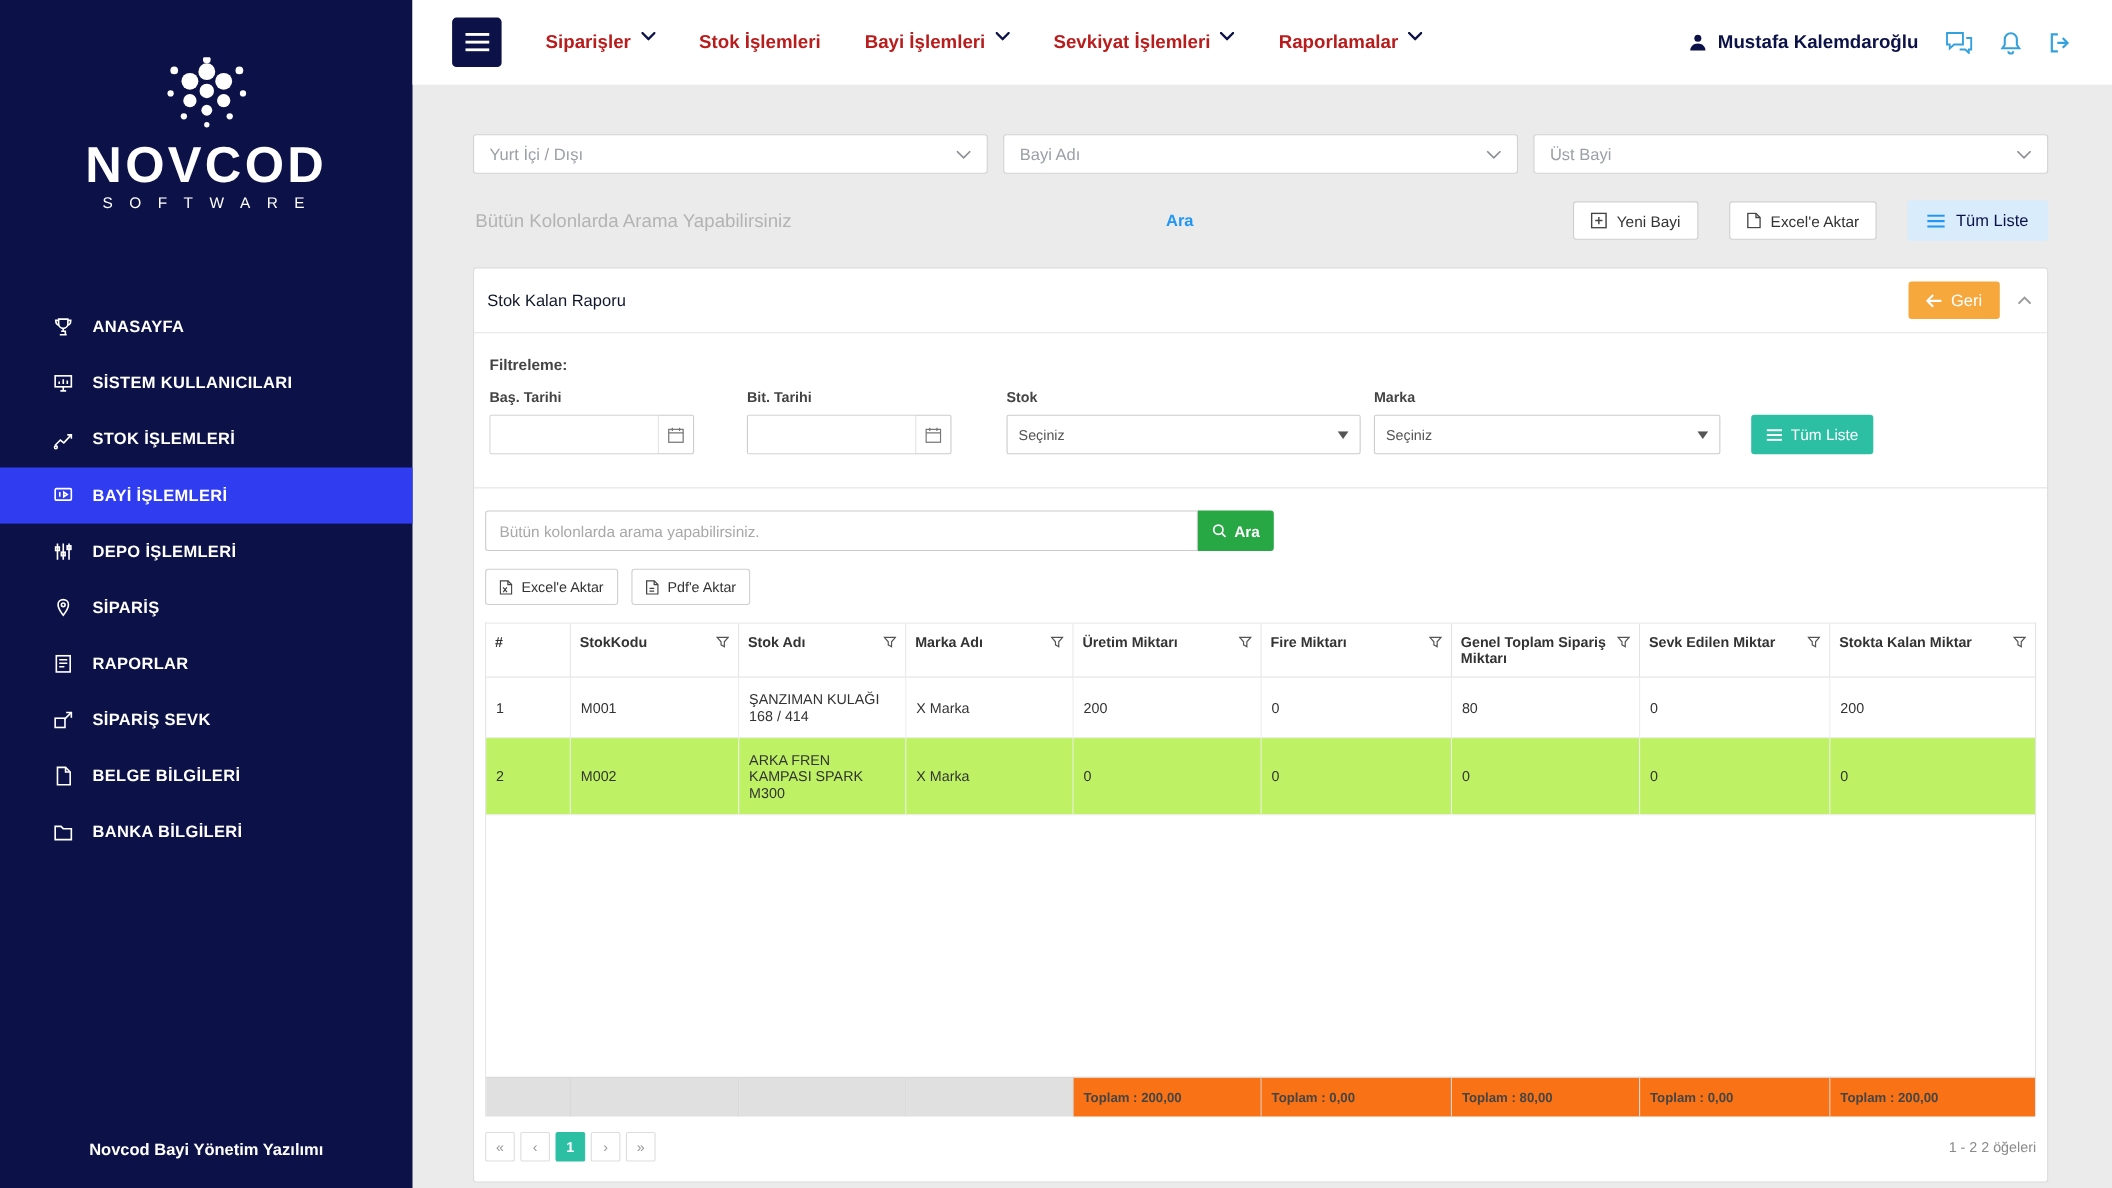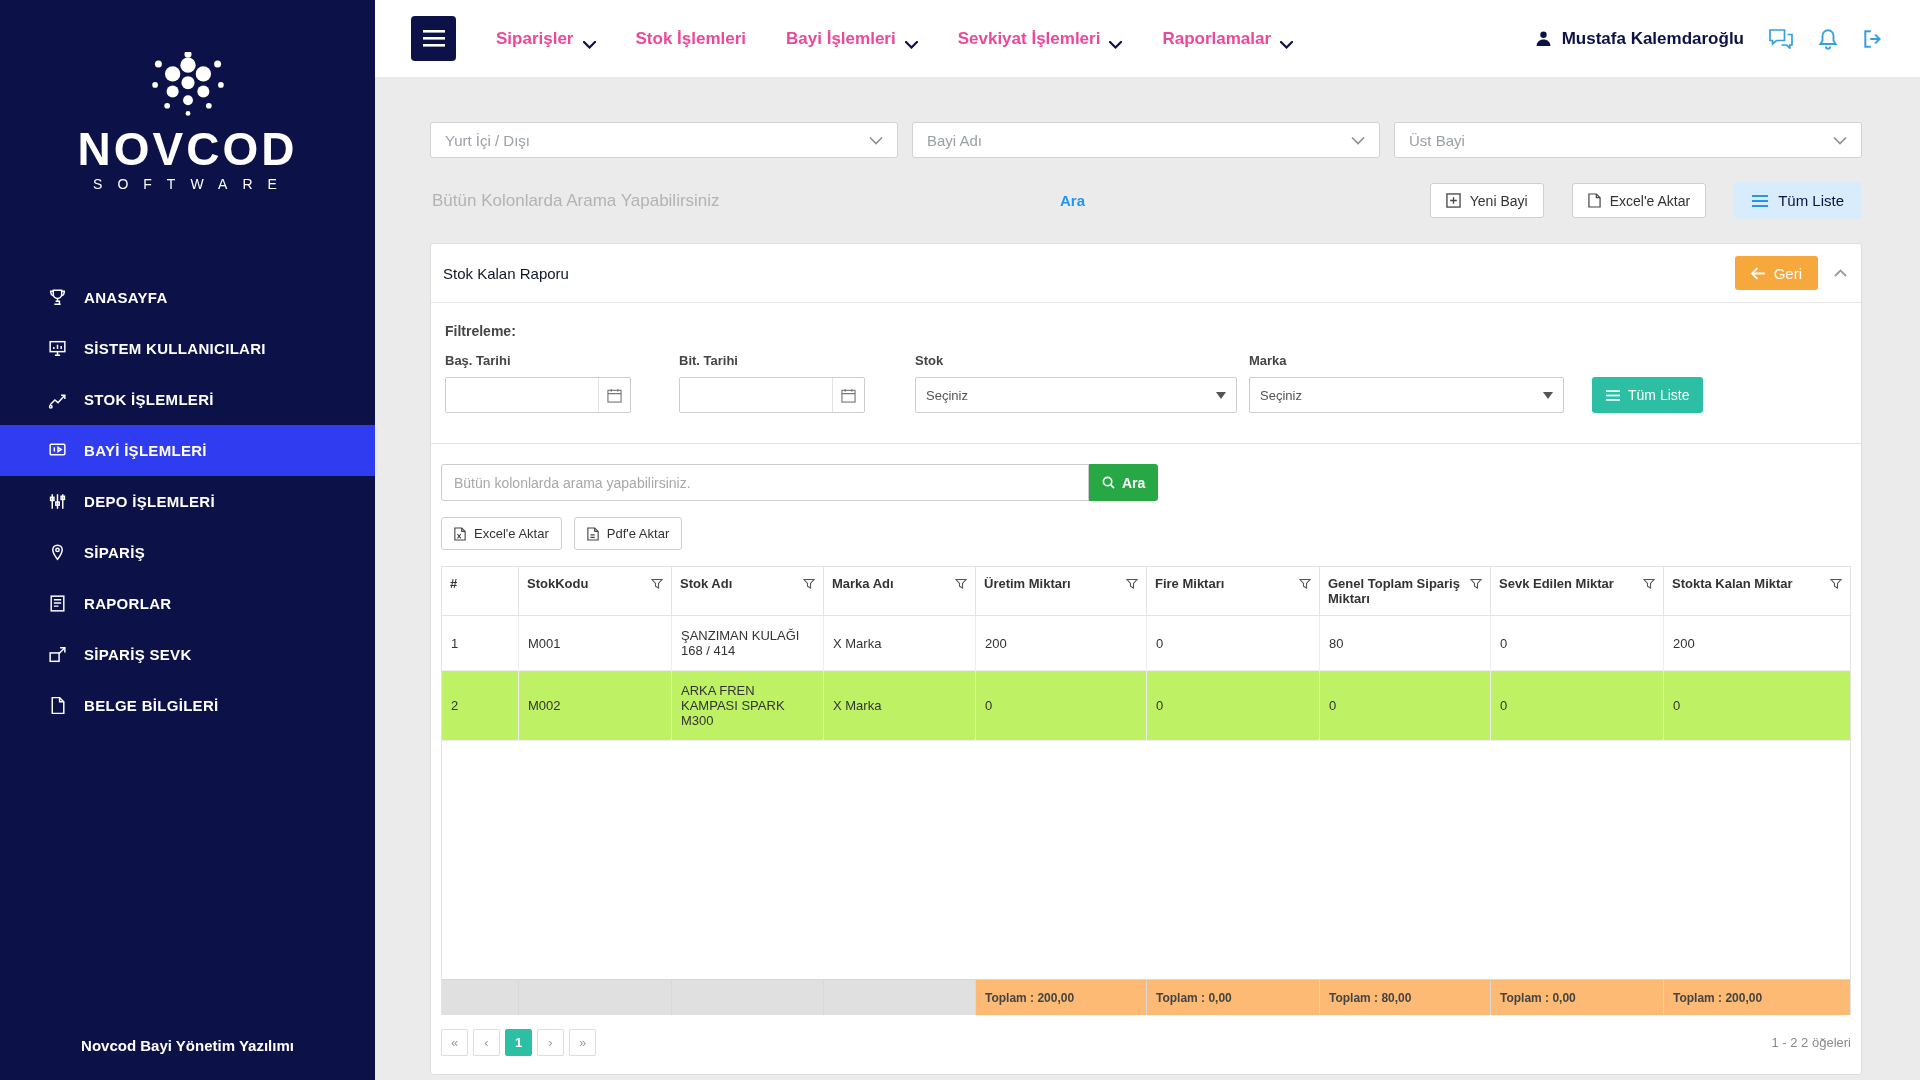--- a/index.html
+++ b/index.html
@@ -16,21 +16,21 @@
   .menu-item { display:flex; align-items:center; gap:16px; padding:15px 46px; font-size:15px; font-weight:bold; letter-spacing:.3px; cursor:pointer; }
   .menu-item.active { background:#2f3cf0; }
   .menu-item .mi-icon { width:22px; display:flex; justify-content:center; }
   .sidebar-footer { margin-top:auto; text-align:center; padding:26px 10px; font-size:15px; font-weight:bold; }
 
   
   .main { flex:1; display:flex; flex-direction:column; min-width:0; }
 
   .topnav { height:77px; background:#fff; display:flex; align-items:center; padding:0 36px; gap:40px; flex-shrink:0; }
   .hamburger { width:45px; height:45px; background:#0c1247; border-radius:4px; display:flex; align-items:center; justify-content:center; cursor:pointer; }
-  .nav-item { font-size:17px; font-weight:bold; color:#ec4899; display:flex; align-items:flex-end; gap:9px; cursor:pointer; }
+  .nav-item { font-size:17px; font-weight:bold; color:#b91c1c; display:flex; align-items:flex-start; gap:9px; cursor:pointer; }
   .topnav-right { margin-left:auto; display:flex; align-items:center; gap:24px; }
   .user-chip { display:flex; align-items:center; gap:10px; font-size:17px; font-weight:bold; color:#0c1247; }
   .top-icon { color:#33a1de; cursor:pointer; }
 
   .content { flex:1; padding:45px 58px 0 55px; overflow:hidden; }
 
   
   .select-row { display:flex; gap:14px; }
   .fake-select { flex:1; height:36px; background:#fff; border:1px solid #d2d2d2; border-radius:3px; display:flex; align-items:center; justify-content:space-between; padding:15px 14px; color:#9aa0a6; font-size:15px; cursor:pointer; }
   .fake-select .chev { color:#8a8f94; }
@@ -76,21 +76,21 @@
   
   .grid { margin:0 10px; border:1px solid #e3e3e3; border-bottom:none; }
   .grid-row { display:grid; grid-template-columns:77px 153px 152px 152px 171px 173px 171px 173px 1fr; }
   .gh-cell { display:flex; justify-content:space-between; align-items:flex-start; gap:4px; padding:9px 8px; font-size:13px; font-weight:bold; color:#333; border-right:1px solid #e3e3e3; border-bottom:1px solid #e3e3e3; background:#fff; min-height:38px; }
   .gh-cell:last-child { border-right:none; }
   .gh-cell .funnel { flex-shrink:0; margin-top:2px; color:#555; cursor:pointer; }
   .gb-cell { padding:12px 9px; font-size:13px; color:#333; border-right:1px solid #ededed; border-bottom:1px solid #ededed; min-height:45px; display:flex; align-items:center; }
   .gb-cell:last-child { border-right:none; }
   .grid-row.alt .gb-cell { background:#bef264; }
   .grid-filler { height:238px; background:#fff; }
-  .gf-cell { padding:10px 9px; font-size:12px; font-weight:bold; color:#444; border-right:1px solid #d8d8d8; border-top:1px solid #d8d8d8; background:#fdba74; min-height:36px; display:flex; align-items:center; }
+  .gf-cell { padding:10px 9px; font-size:12px; font-weight:bold; color:#444; border-right:1px solid #d8d8d8; border-top:1px solid #d8d8d8; background:#f97316; min-height:36px; display:flex; align-items:center; }
   .gf-cell.blank { background:#e0e0e0; }
   .gf-cell:last-child { border-right:none; }
 
   .pager-row { display:flex; align-items:center; gap:5px; padding:14px 10px 18px; }
   .pg-btn { width:27px; height:27px; border:1px solid #ddd; background:#fff; color:#999; font-size:13px; display:flex; align-items:center; justify-content:center; border-radius:2px; cursor:pointer; }
   .pg-btn.active { background:#2cbfa4; border-color:#2cbfa4; color:#fff; font-weight:bold; }
   .pager-info { margin-left:auto; color:#8a8a8a; font-size:13px; }
 </style>
 </head>
 <body>
@@ -200,20 +200,28 @@
     </div>
     <div class="menu-item">
       <span class="mi-icon">
           <svg width="21" height="21" viewBox="0 0 20 20" fill="none" stroke="#fff" stroke-width="1.4">
             <path d="M5 2.5h7l4 4v11H5z"></path>
             <path d="M12 2.5v4h4"></path>
           </svg>
         </span>
       <span>BELGE BİLGİLERİ</span>
     </div>
+    <div class="menu-item">
+      <span class="mi-icon">
+          <svg width="21" height="21" viewBox="0 0 20 20" fill="none" stroke="#fff" stroke-width="1.4">
+            <path d="M3 5h5l2 2h7v9.5H3z"></path>
+          </svg>
+        </span>
+      <span>BANKA BİLGİLERİ</span>
+    </div>
   </nav>
 
   <div class="sidebar-footer">Novcod Bayi Yönetim Yazılımı</div>
 </aside>
 
 <div class="main">
 
   <header class="topnav">
     <div class="hamburger">
       <svg width="22" height="17" viewBox="0 0 22 17">

